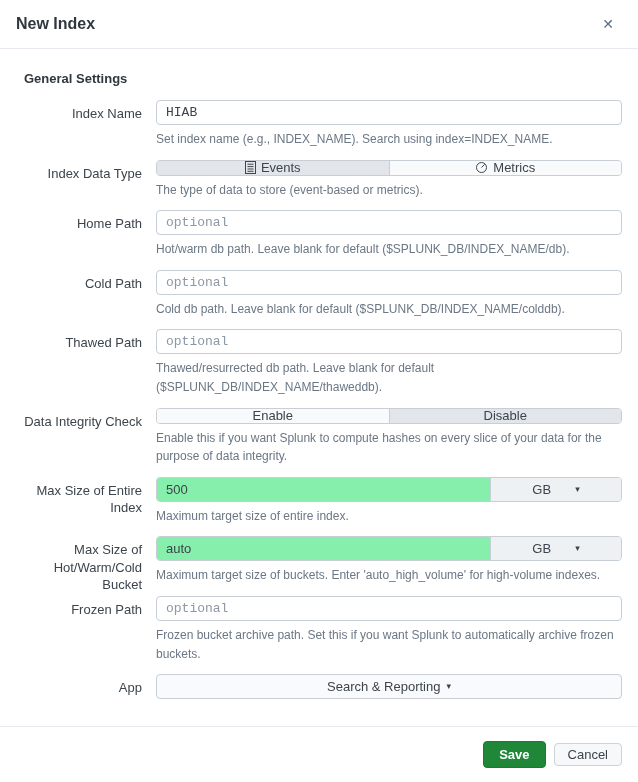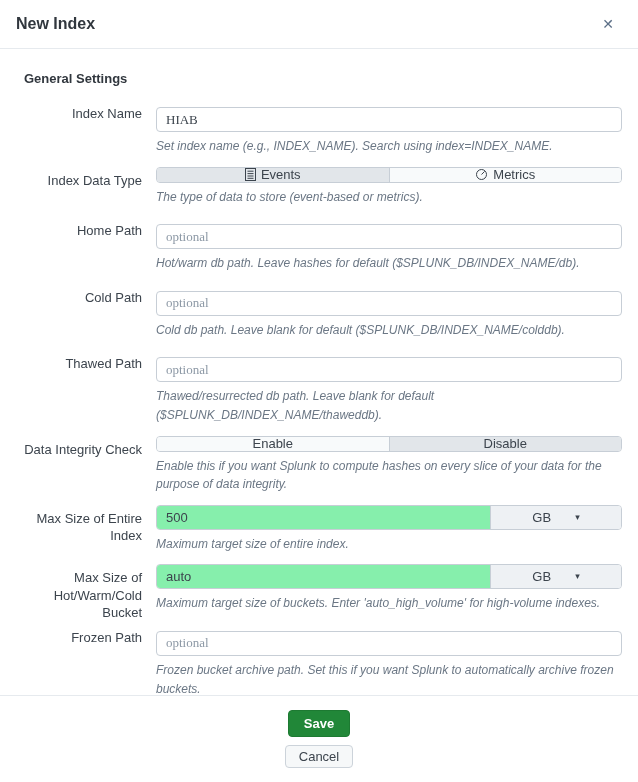--- a/index.html
+++ b/index.html
@@ -34,28 +34,28 @@
 
   .form-row { display: flex; align-items: flex-start; }
   .label-col {
     width: 140px; flex-shrink: 0; text-align: right;
     padding-right: 14px; padding-top: 5px; color: #3c444d; line-height: 1.35;
   }
   .control-col { flex: 1; min-width: 0; }
 
   input.text-input {
     width: 100%; height: 25px; border: 1px solid #c7ced6; border-radius: 4px;
-    padding: 0 9px; font-family: Liberation Serif, serif; font-size: 13px;
-    color: #3c444d; background: #fff; outline: none; margin-top: 7px;
+    padding: 0 9px; font-family: Liberation Mono, monospace; font-size: 13px;
+    color: #3c444d; background: #fff; outline: none;
   }
   input.text-input::placeholder { color: #8c98a5; opacity: 1; }
   input.text-input:disabled { background: #f5f7f8; border-color: #dfe4e9; }
 
   .help-text {
-    font-size: 12px; color: #6b7785; margin: 5px 0 11px 0; line-height: 1.55; font-style: italic;
+    font-size: 12px; color: #6b7785; margin: 5px 0 11px 0; line-height: 1.55;
   }
 
   
   .toggle-group {
     display: flex; height: 16px; border: 1px solid #c7ced6; border-radius: 4px;
     overflow: hidden; background: #f8fafb;
   }
   .toggle-btn {
     flex: 1; display: flex; align-items: center; justify-content: center; gap: 5px;
     background: #f8fafb; color: #3c444d; font-size: 13px; cursor: pointer;
@@ -88,21 +88,21 @@
     width: 100%; height: 25px; display: flex; align-items: center; justify-content: center;
     gap: 6px; background: #f8fafb; border: 1px solid #c7ced6; border-radius: 4px;
     color: #3c444d; font-size: 13px; cursor: pointer; font-family: "Liberation Sans", sans-serif;
   }
 
   .icon-svg { display: inline-block; vertical-align: middle; }
 
   
   .modal-footer {
     flex-shrink: 0; border-top: 1px solid #e6eaee; padding: 14px 16px;
-    display: flex; justify-content: flex-end; gap: 8px; align-items: center; flex-direction: column;
+    display: flex; justify-content: flex-end; gap: 8px; align-items: center;
   }
   .save-btn {
     background: #218738; color: #fff; font-weight: bold; font-size: 13px;
     border: 1px solid #1d7a32; border-radius: 4px; padding: 5px 15px; cursor: pointer;
     font-family: "Liberation Sans", sans-serif;
   }
   .cancel-btn {
     background: #f6f8f9; color: #3c444d; font-size: 13px;
     border: 1px solid #ccd3da; border-radius: 4px; padding: 3px 13px; cursor: pointer;
     font-family: "Liberation Sans", sans-serif;
@@ -153,21 +153,21 @@
           </button>
         </div>
         <div class="help-text">The type of data to store (event-based or metrics).</div>
       </div>
     </div>
 
     <div class="form-row">
       <div class="label-col">Home Path</div>
       <div class="control-col">
         <input class="text-input" type="text" placeholder="optional" style="">
-        <div class="help-text">Hot/warm db path. Leave hashes for default ($SPLUNK_DB/INDEX_NAME/db).</div>
+        <div class="help-text">Hot/warm db path. Leave blank for default ($SPLUNK_DB/INDEX_NAME/db).</div>
       </div>
     </div>
 
     <div class="form-row">
       <div class="label-col">Cold Path</div>
       <div class="control-col">
         <input class="text-input" type="text" placeholder="optional" style="">
         <div class="help-text">Cold db path. Leave blank for default ($SPLUNK_DB/INDEX_NAME/colddb).</div>
       </div>
     </div>

